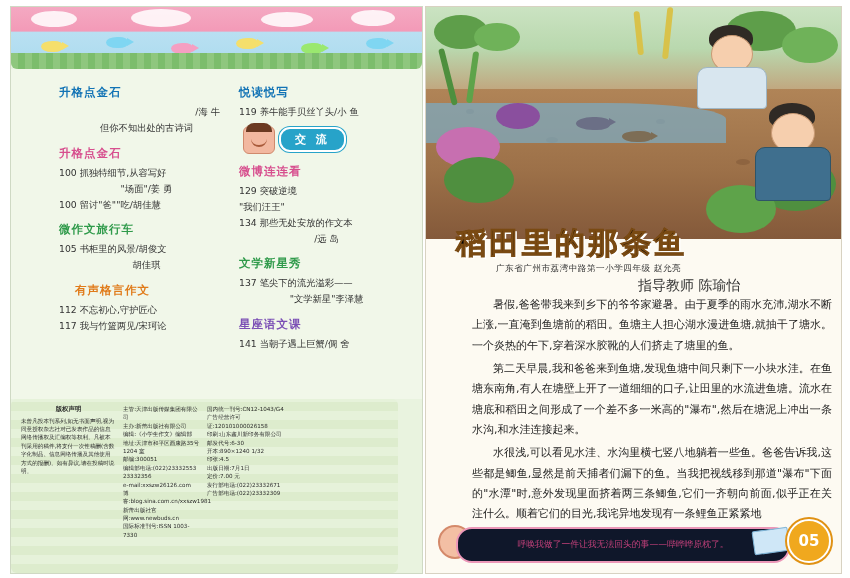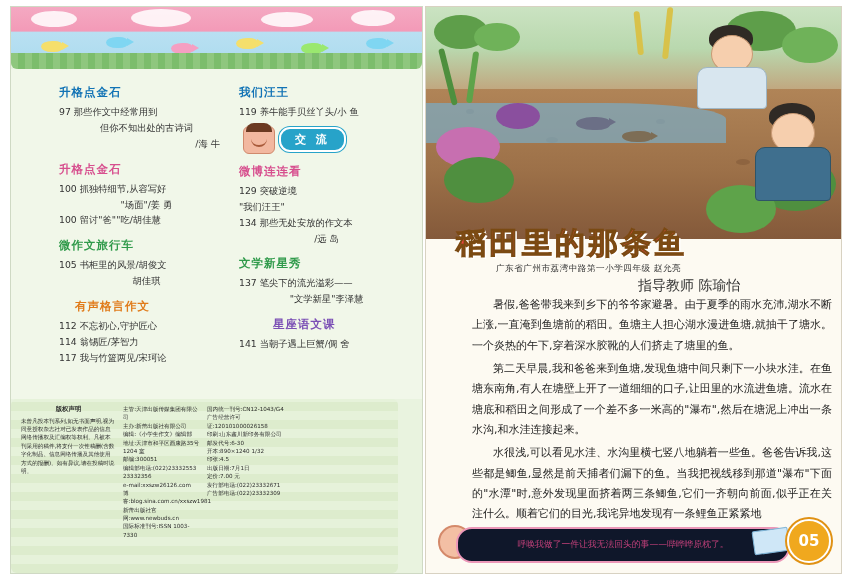--- a/index.html
+++ b/index.html
@@ -18,21 +18,21 @@
   .lp-grass{position:absolute;left:0;top:46px;width:411px;height:16px;
     background:repeating-linear-gradient(90deg,#8fc77e 0 7px,#7cbd6c 7px 14px);border-radius:0 0 6px 6px;}
   .toc{position:absolute;left:0;top:62px;width:411px;height:330px;background:#f1f7e9;}
   .col{position:absolute;top:6px;width:175px;}
   .col-l{left:48px;}
   .col-r{left:228px;}
   .sec-title{color:#1273b5;font-weight:bold;font-size:11.5px;letter-spacing:1px;margin:10px 0 5px 0;}
   .sec-title.pink{color:#d74f8e;}
   .sec-title.green{color:#2f9a4a;}
   .sec-title.orange{color:#e07b1a;margin-left:16px;}
-  .sec-title.purple{color:#7b4fb5;margin-left:34px;}
+  .sec-title.purple{color:#7b4fb5;}
   .entry{font-size:9.3px;color:#333;line-height:1.6;margin:1px 0;}
   .center-line{text-align:center;}
   .right-line{text-align:right;padding-right:14px;}
   .badge-exchange{margin:6px 0 2px 4px;display:flex;align-items:center;}
   .badge-face{width:30px;height:26px;border-radius:6px;background:#f2b8a0;position:relative;
     border:1px solid #d08a6d;}
   .badge-face:before{content:"";position:absolute;left:2px;top:-4px;width:26px;height:9px;background:#6b3a22;border-radius:8px 8px 0 0;}
   .badge-face:after{content:"";position:absolute;left:7px;top:12px;width:16px;height:6px;border-bottom:2px solid #a85a3a;border-radius:0 0 9px 9px;}
   .badge-pill{margin-left:4px;background:#27a3c9;color:#fff;font-size:11px;font-weight:bold;
     padding:3px 14px;border-radius:11px;letter-spacing:3px;border:2px solid #fff;box-shadow:0 0 0 1px #27a3c9;}
@@ -51,21 +51,21 @@
     background:#fdfaf2;border:1px solid #d8d2c2;}
   .illus{position:absolute;left:0;top:0;width:415px;height:232px;overflow:hidden;
     background:linear-gradient(180deg,#cbe3c2 0%,#b9d8ae 18%,#c39b74 40%,#a97a55 70%,#8e6340 100%);}
   .soil{position:absolute;left:0;top:82px;width:415px;height:150px;
     background:linear-gradient(180deg,#b08457 0%,#9c7048 55%,#84593a 100%);}
   .soil-dot{position:absolute;background:#7d5535;border-radius:50%;opacity:.5;}
   .water{position:absolute;left:0;top:96px;width:300px;height:40px;background:#7ea9bf;opacity:.75;
     border-radius:0 40% 0 0;}
   .blade{position:absolute;width:6px;background:#4e8f3e;border-radius:3px;transform-origin:bottom center;}
   .bush{position:absolute;border-radius:50%;}
-  .title{position:absolute;left:30px;top:216px;font-size:30px;font-weight:bold;color:#ef4444;
+  .title{position:absolute;left:30px;top:216px;font-size:30px;font-weight:bold;color:#000000;
     -webkit-text-stroke:1px #7a4a12;letter-spacing:3px;text-shadow:2px 2px 0 #fff;font-family:"DejaVu Sans",sans-serif;}
   .byline{position:absolute;left:70px;top:256px;font-size:8.6px;color:#333;letter-spacing:.5px;}
   .byline2{position:absolute;left:212px;top:270px;font-size:14px;color:#333;}
   .body{position:absolute;left:46px;top:288px;width:360px;font-size:11px;line-height:1.85;
     color:#1d1d1d;text-align:justify;}
   .body p{margin:0 0 3px 0;text-indent:21px;}
   .footnote{position:absolute;left:30px;top:520px;width:330px;height:32px;
     background:#0f172a;border:2px solid #ec97b8;border-radius:16px;
     display:flex;align-items:center;justify-content:center;}
   .footnote span{font-size:8.8px;color:#c2407a;}
@@ -98,41 +98,39 @@
       <div class="fish" style="left:225px;top:31px;background:#f5df6b;color:#f5df6b;"></div>
       <div class="fish" style="left:290px;top:36px;background:#9ae86f;color:#9ae86f;"></div>
       <div class="fish" style="left:355px;top:31px;background:#7fd6f2;color:#7fd6f2;"></div>
     </div>
     <div class="lp-grass"></div>
 
     <div class="toc">
 
       <div class="col col-l">
         <div class="sec-title">升格点金石</div>
-        <div class="entry">97 那些作文中经常用到</div>
+        <div class="entry right-line">/海 牛</div>
         <div class="entry center-line">但你不知出处的古诗词</div>
-        <div class="entry right-line">/海 牛</div>
 
         <div class="sec-title pink">升格点金石</div>
         <div class="entry">100 抓独特细节,从容写好</div>
         <div class="entry center-line">"场面"/姜 勇</div>
         <div class="entry">100 留讨"爸""吃/胡佳慧</div>
 
         <div class="sec-title green">微作文旅行车</div>
         <div class="entry">105 书柜里的风景/胡俊文</div>
         <div class="entry center-line">胡佳琪</div>
 
         <div class="sec-title orange">有声格言作文</div>
         <div class="entry">112 不忘初心,守护匠心</div>
-        <div class="entry">114 翁锡匠/茅智力</div>
         <div class="entry">117 我与竹篮两见/宋珂论</div>
       </div>
 
       <div class="col col-r">
-        <div class="sec-title">我们汪王</div>
+        <div class="sec-title">悦读悦写</div>
         <div class="entry">119 养牛能手贝丝丫头/小 鱼</div>
 
         <div class="badge-exchange">
           <div class="badge-face"></div>
           <div class="badge-pill">交 流</div>
         </div>
 
         <div class="sec-title pink">微博连连看</div>
         <div class="entry">129 突破逆境</div>
         <div class="entry">"我们汪王"</div>

